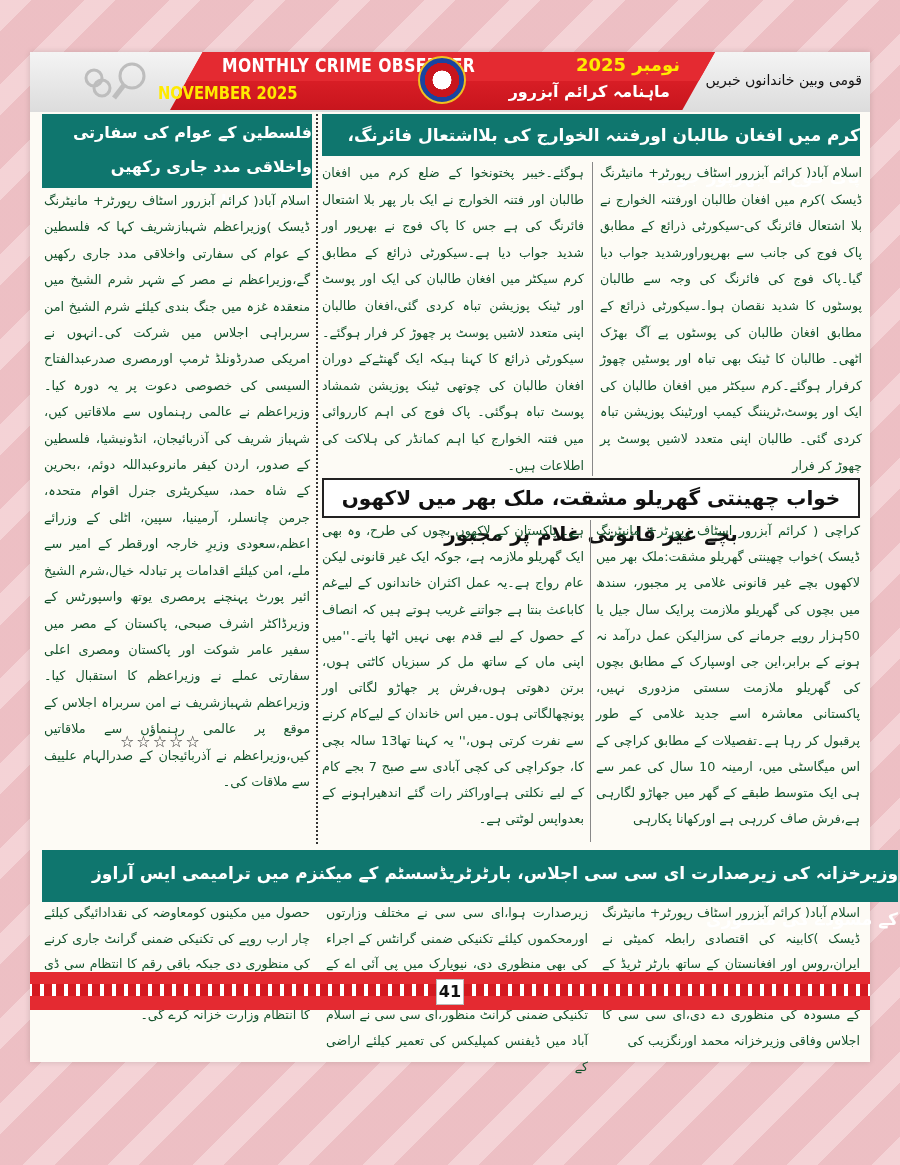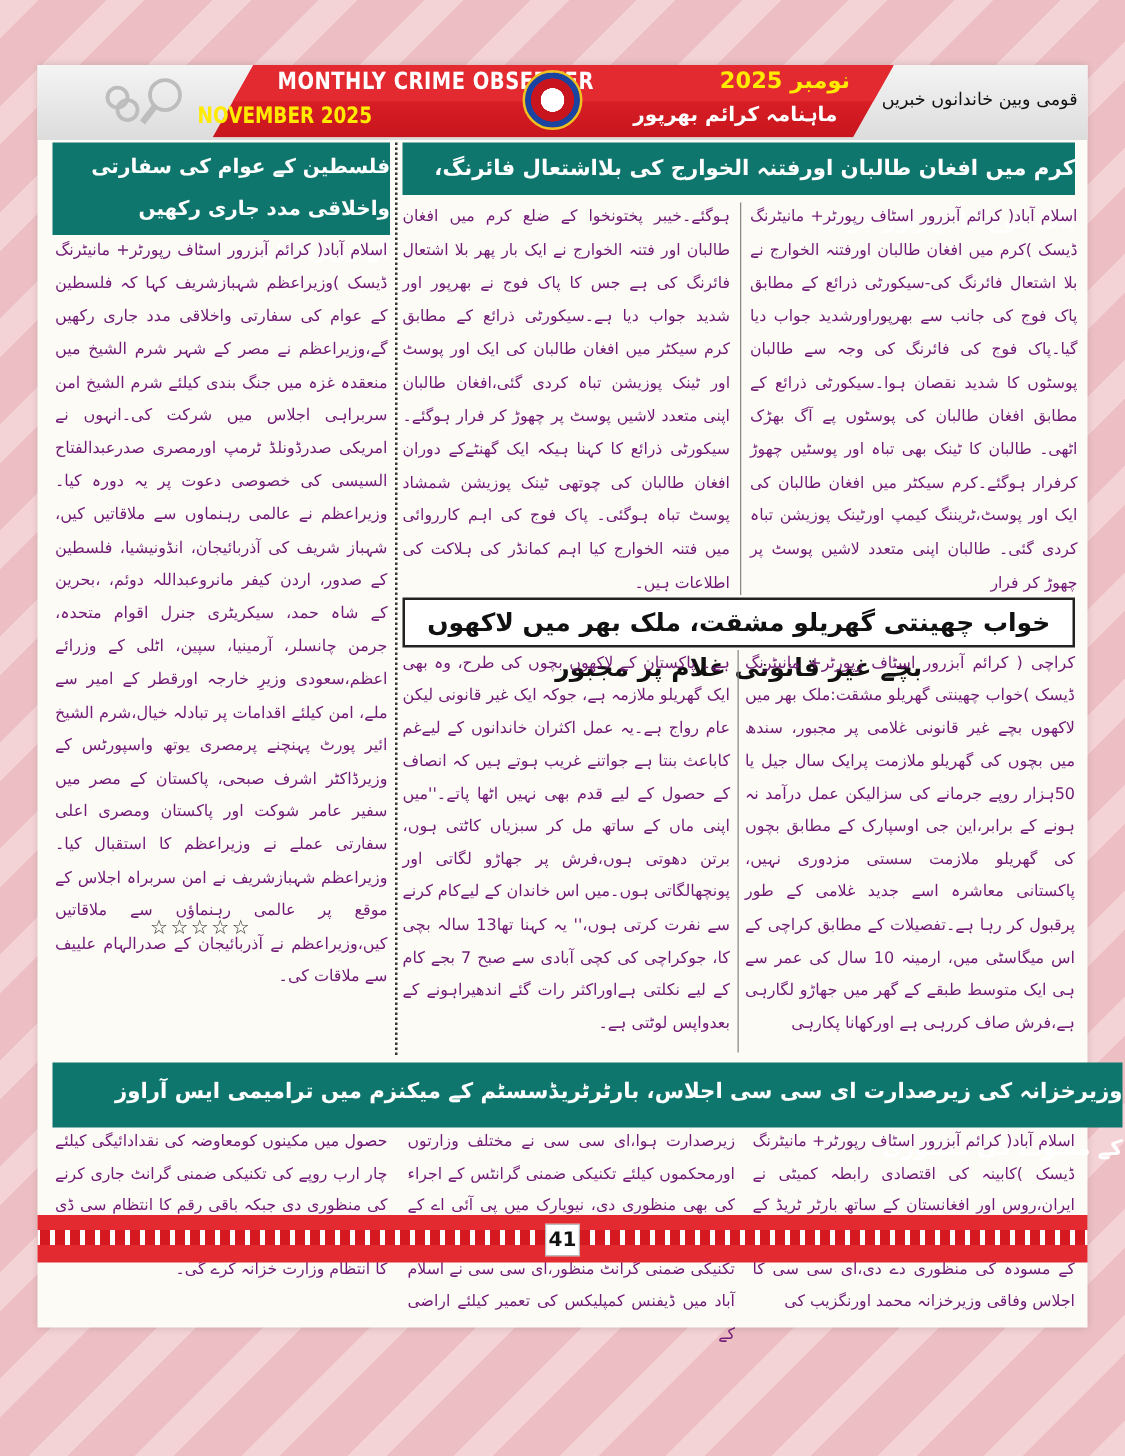--- a/index.html
+++ b/index.html
@@ -24,21 +24,21 @@
   .mast-en-title{position:absolute;left:192px;top:2px;color:#fff;font-family:"DejaVu Sans", sans-serif;font-weight:bold;font-size:19px;letter-spacing:0.5px;transform:scaleX(0.82);transform-origin:left;}
   .mast-en-date{position:absolute;left:128px;top:30px;color:#ffea00;font-weight:bold;font-size:18px;transform:scaleX(0.82);transform-origin:left;}
   .mast-ur-date{position:absolute;right:190px;top:2px;color:#ffea00;font-weight:bold;font-size:18px;direction:rtl;text-align:center;}
   .mast-ur-title{position:absolute;right:200px;top:30px;color:#fff;font-weight:bold;font-size:16px;direction:rtl;}
   .logo{position:absolute;left:388px;top:4px;width:44px;height:44px;border-radius:50%;
     background:radial-gradient(circle,#fff 0 30%,#c8151d 31% 55%,#1a44a0 56% 100%);border:2px solid #f0c020;}
   .section-label{position:absolute;right:8px;top:20px;font-size:14px;color:#111;direction:rtl;}
   
   .hbar{position:absolute;background:#0f766e;color:#fff;direction:rtl;text-align:right;font-weight:bold;}
   .hbar-outline{position:absolute;background:#fff;border:2px solid #222;color:#111;direction:rtl;text-align:center;font-weight:bold;}
-  .col{position:absolute;direction:rtl;text-align:justify;font-size:12.6px;line-height:26.6px;color:#701a75;}
+  .col{position:absolute;direction:rtl;text-align:justify;font-size:12.6px;line-height:26.6px;color:#14532d;}
   .col p{margin:0;}
   .dotted-sep{position:absolute;border-left:2px dotted #333;}
   .solid-sep{position:absolute;border-left:1px solid #888;}
   .stars{position:absolute;left:90px;top:680px;font-size:16px;letter-spacing:2px;color:#333;}
   
   .footer{position:absolute;left:0;top:920px;width:840px;height:38px;background:#e42a31;}
   .footer-strip{position:absolute;left:0;top:12px;width:840px;height:12px;
     background:repeating-linear-gradient(90deg,#fff 0 2px,#d41920 2px 10px,#fff 10px 12px);}
   .page-num{position:absolute;left:406px;top:7px;width:26px;height:24px;background:#fff;border:1px solid #bbb;
     text-align:center;font-weight:bold;font-size:16px;line-height:24px;color:#111;}
@@ -58,21 +58,21 @@
       </g>
     </svg>
 
     <div class="red-band">
       <div class="red-band-top"></div>
     </div>
     <div class="mast-en-title">MONTHLY CRIME OBSERVER</div>
     <div class="mast-en-date">NOVEMBER 2025</div>
     <div class="logo"></div>
     <div class="mast-ur-date">نومبر 2025</div>
-    <div class="mast-ur-title">ماہنامہ کرائم بھرپور</div>
+    <div class="mast-ur-title">ماہنامہ کرائم آبزرور</div>
     <div class="section-label">قومی وبین خاندانوں خبریں</div>
   </div>
 
   <div class="hbar" style="left:292px;top:62px;width:538px;height:42px;line-height:42px;font-size:17px;">
     <span>کرم میں افغان طالبان اورفتنہ الخوارج کی بلااشتعال فائرنگ، پاک فوج کا بھرپور جواب</span>
   </div>
   <div class="col" style="left:570px;top:108px;width:262px;height:320px;">
     <p>اسلام آباد( کرائم آبزرور اسٹاف رپورٹر+ مانیٹرنگ ڈیسک )کرم میں افغان طالبان اورفتنہ الخوارج نے بلا اشتعال فائرنگ کی-سیکورٹی ذرائع کے مطابق پاک فوج کی جانب سے بھرپوراورشدید جواب دیا گیا۔پاک فوج کی فائرنگ کی وجہ سے طالبان پوسٹوں کا شدید نقصان ہوا۔سیکورٹی ذرائع کے مطابق افغان طالبان کی پوسٹوں پے آگ بھڑک اٹھی۔ طالبان کا ٹینک بھی تباہ اور پوسٹیں چھوڑ کرفرار ہوگئے۔کرم سیکٹر میں افغان طالبان کی ایک اور پوسٹ،ٹریننگ کیمپ اورٹینک پوزیشن تباہ کردی گئی۔ طالبان اپنی متعدد لاشیں پوسٹ پر چھوڑ کر فرار</p>
   </div>
   <div class="solid-sep" style="left:562px;top:110px;height:314px;"></div>

